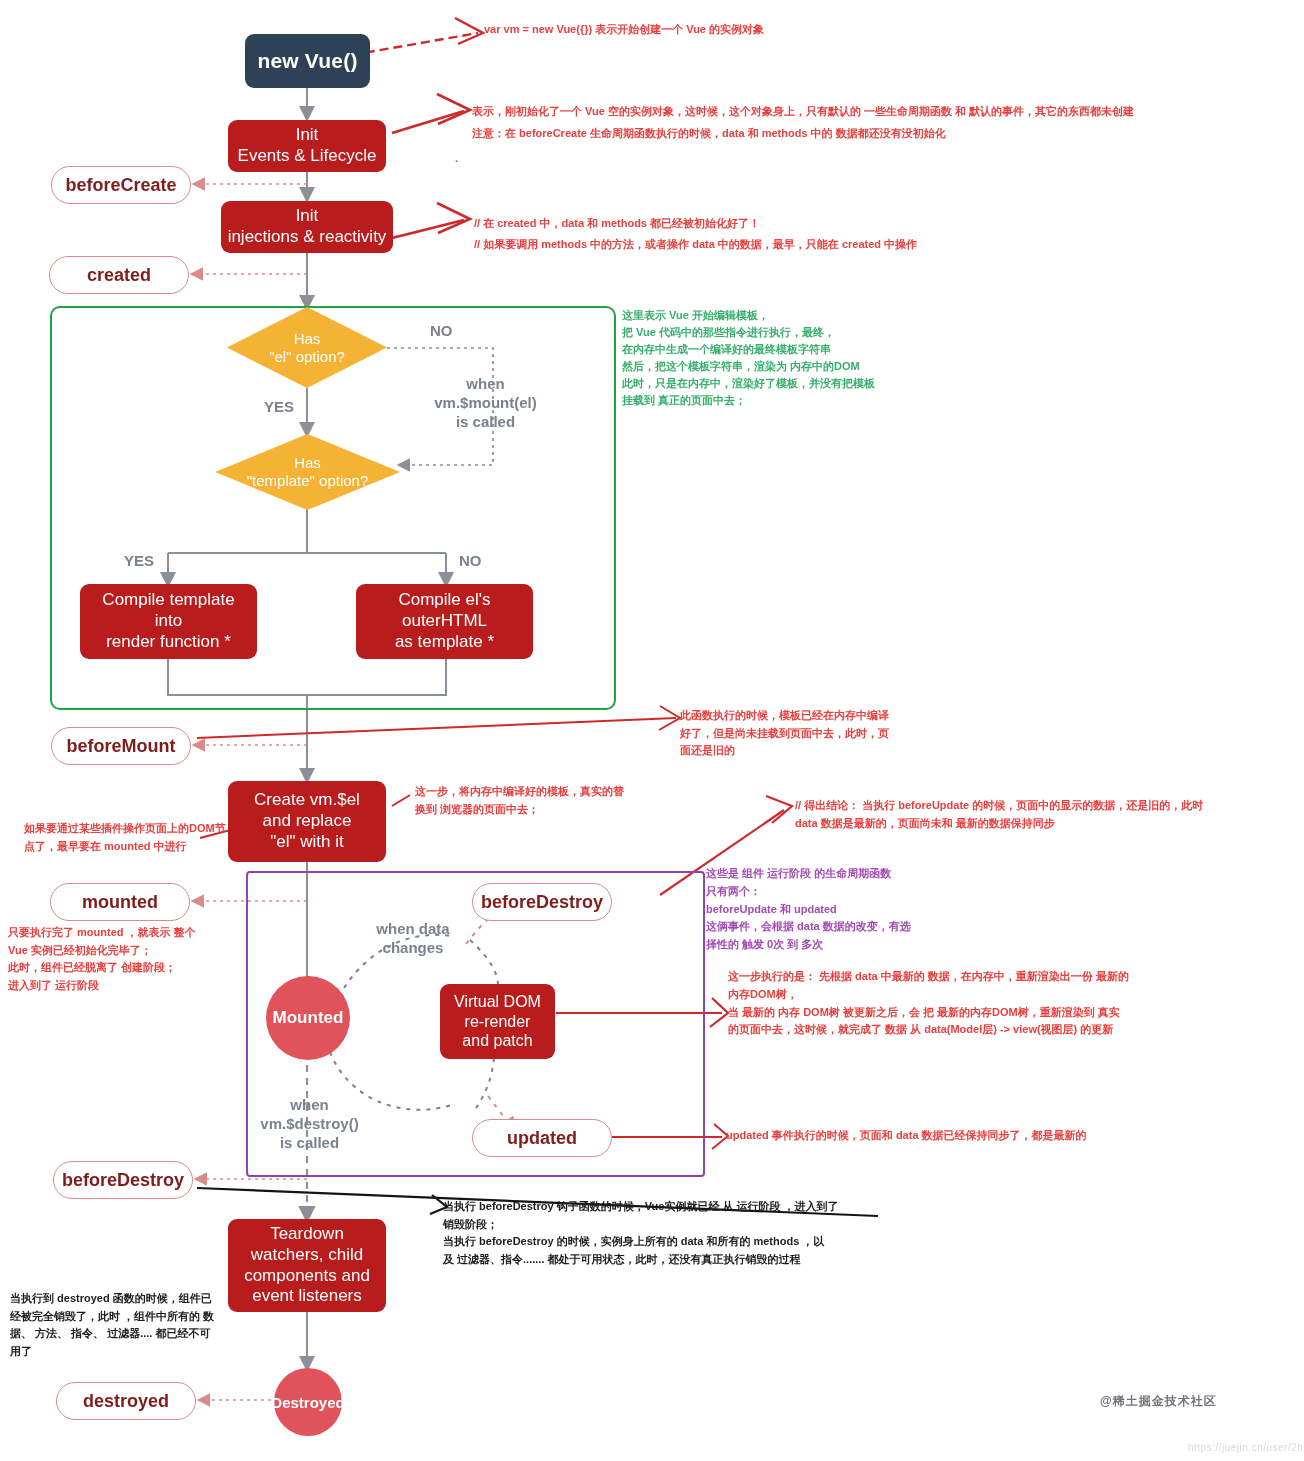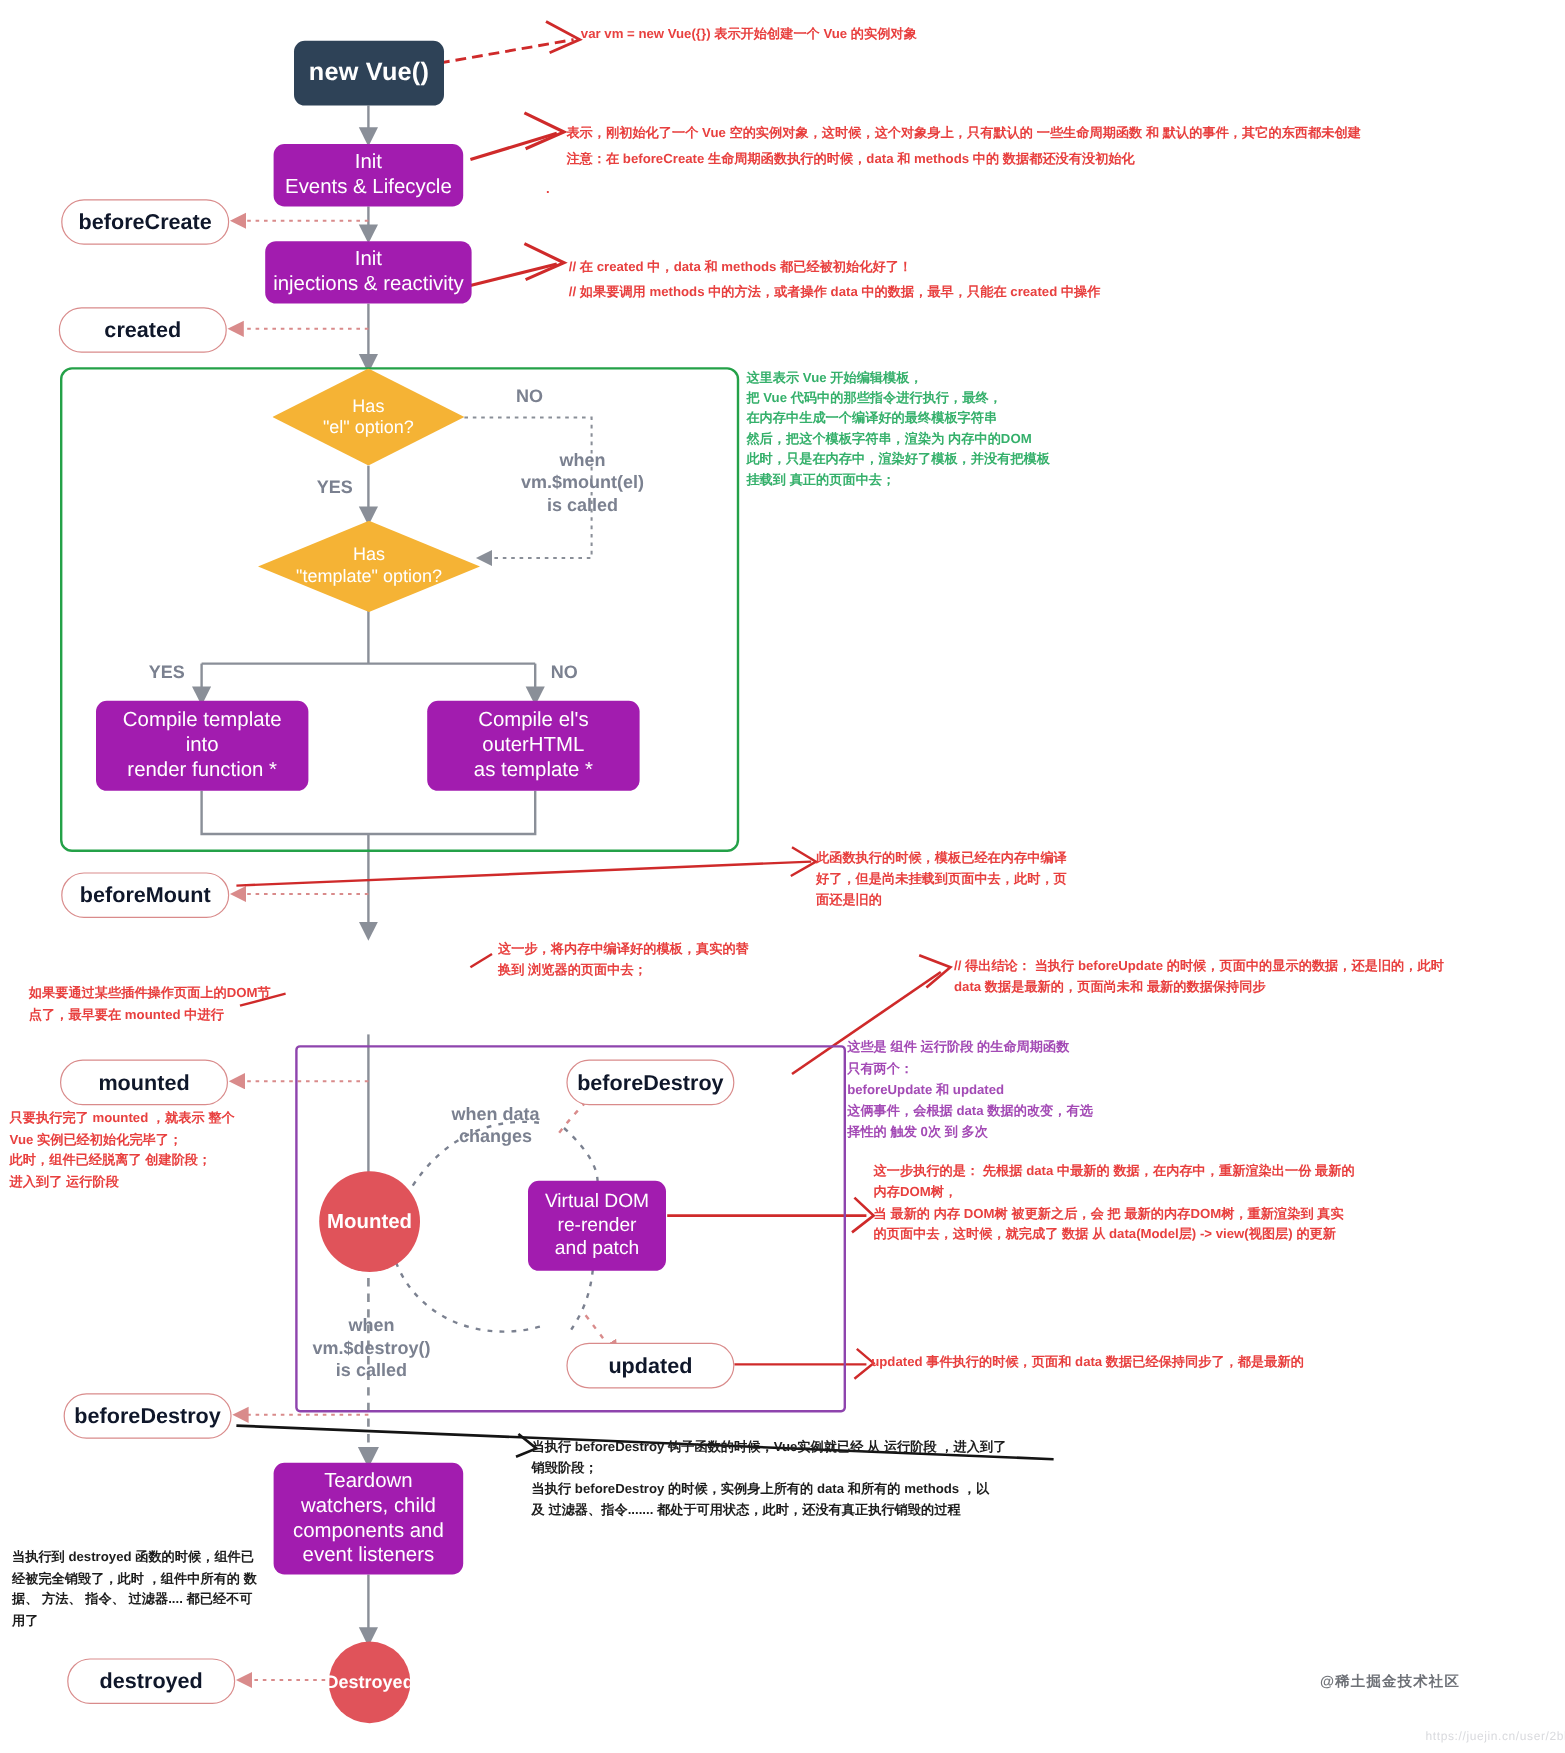--- a/index.html
+++ b/index.html
@@ -6,22 +6,22 @@
   body{
     font-family:"Liberation Sans","DejaVu Sans",sans-serif;
     width:1304px;height:1461px;position:relative;overflow:hidden;
   }
   #stage{position:absolute;left:0;top:0;width:1304px;height:1461px;}
   svg.layer{position:absolute;left:0;top:0;width:1304px;height:1461px;pointer-events:none;}
 
   .node{position:absolute;box-sizing:border-box;display:flex;align-items:center;justify-content:center;text-align:center;}
 
   .box-dark{background:#2e4257;color:#ffffff;border-radius:9px;font-size:21px;font-weight:bold;letter-spacing:.2px;}
-  .box-green{background:#a21caf;color:#ffffff;border-radius:9px;font-size:17px;line-height:1.22;font-weight:400;}
-  .hook{background:#ffffff;border:1.6px solid #d98b8b;border-radius:22px;color:#0f172a;font-weight:bold;font-size:18px;}
+  .box-green{background:#b91c1c;color:#ffffff;border-radius:9px;font-size:17px;line-height:1.22;font-weight:400;}
+  .hook{background:#ffffff;border:1.6px solid #d98b8b;border-radius:22px;color:#7f1d1d;font-weight:bold;font-size:18px;}
   .circle{border-radius:50%;background:#e0535a;color:#ffffff;font-weight:bold;font-size:17px;}
   .diamond-wrap{position:absolute;}
   .diamond{width:100%;height:100%;background:#f5b335;
     clip-path:polygon(50% 0,100% 50%,50% 100%,0 50%);
     display:flex;align-items:center;justify-content:center;}
   .diamond span{color:#ffffff;font-size:15px;line-height:1.2;text-align:center;display:block;}
 
   .lbl{position:absolute;color:#7b8190;font-weight:bold;font-size:15px;line-height:1.25;}
   .lbl.center{text-align:center;}
 
@@ -145,20 +145,25 @@
 into
 render function *</span>
   </div>
 
   <div class="node box-green" style="left:356px;top:584px;width:177px;height:75px;">
     <span style="white-space:pre-line">Compile el's
 outerHTML
 as template *</span>
   </div>
 
+  <div class="node box-green" style="left:228px;top:781px;width:158px;height:81px;">
+    <span style="white-space:pre-line">Create vm.$el
+and replace
+"el" with it</span>
+  </div>
 
   <div class="node circle" style="left:266px;top:976px;width:84px;height:84px;">
     <span>Mounted</span>
   </div>
 
   <div class="node box-green" style="left:440px;top:984px;width:115px;height:75px;">
     <span style="white-space:pre-line;font-size:16px;">Virtual DOM
 re-render
 and patch</span>
   </div>

